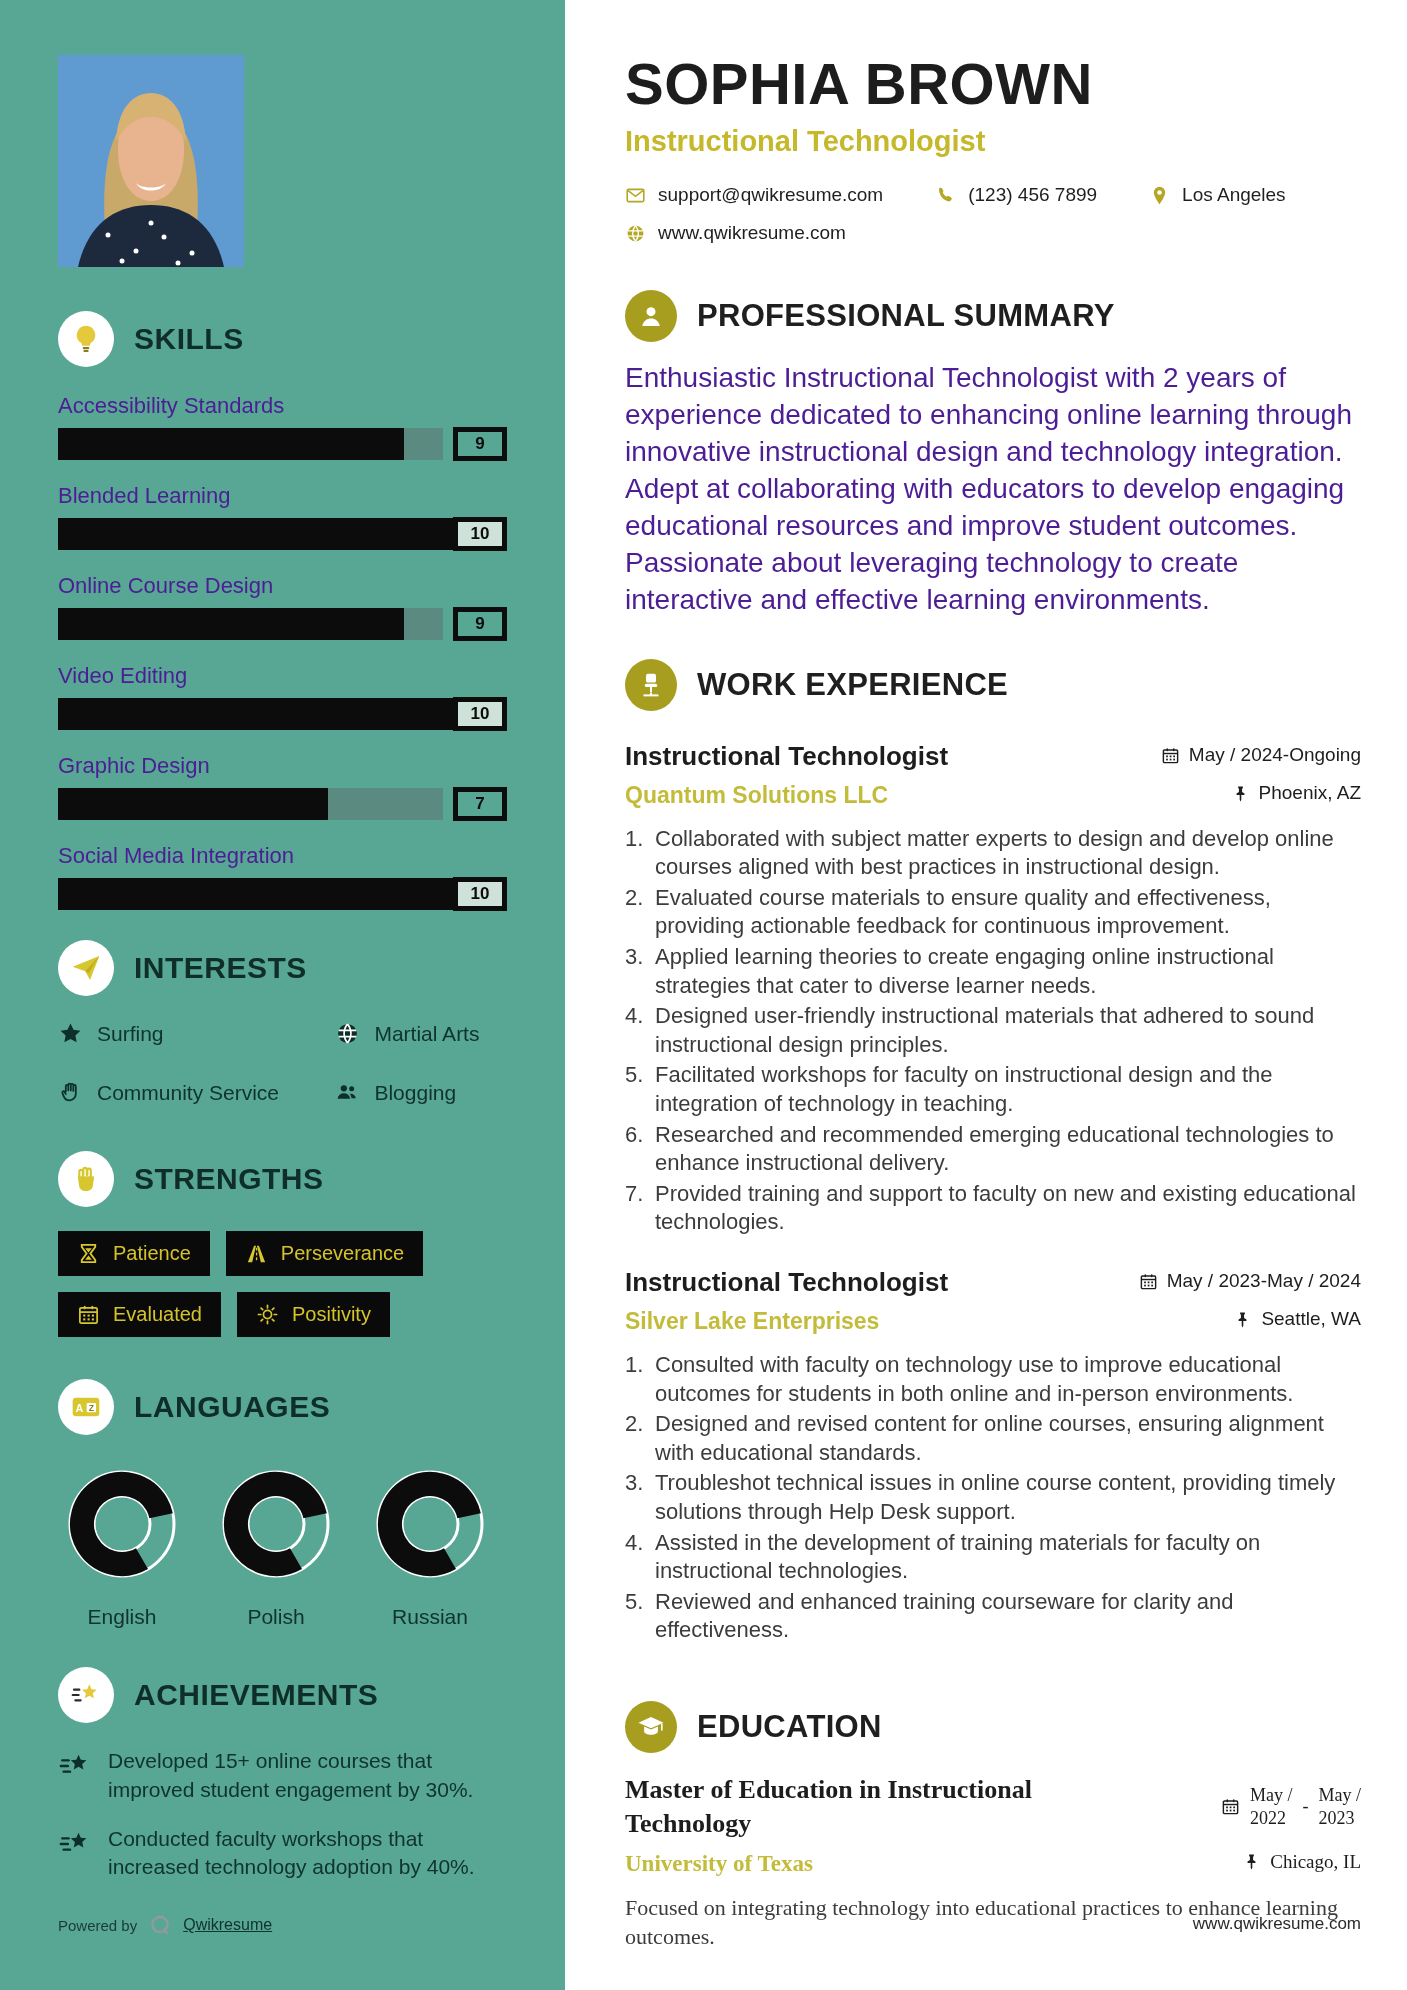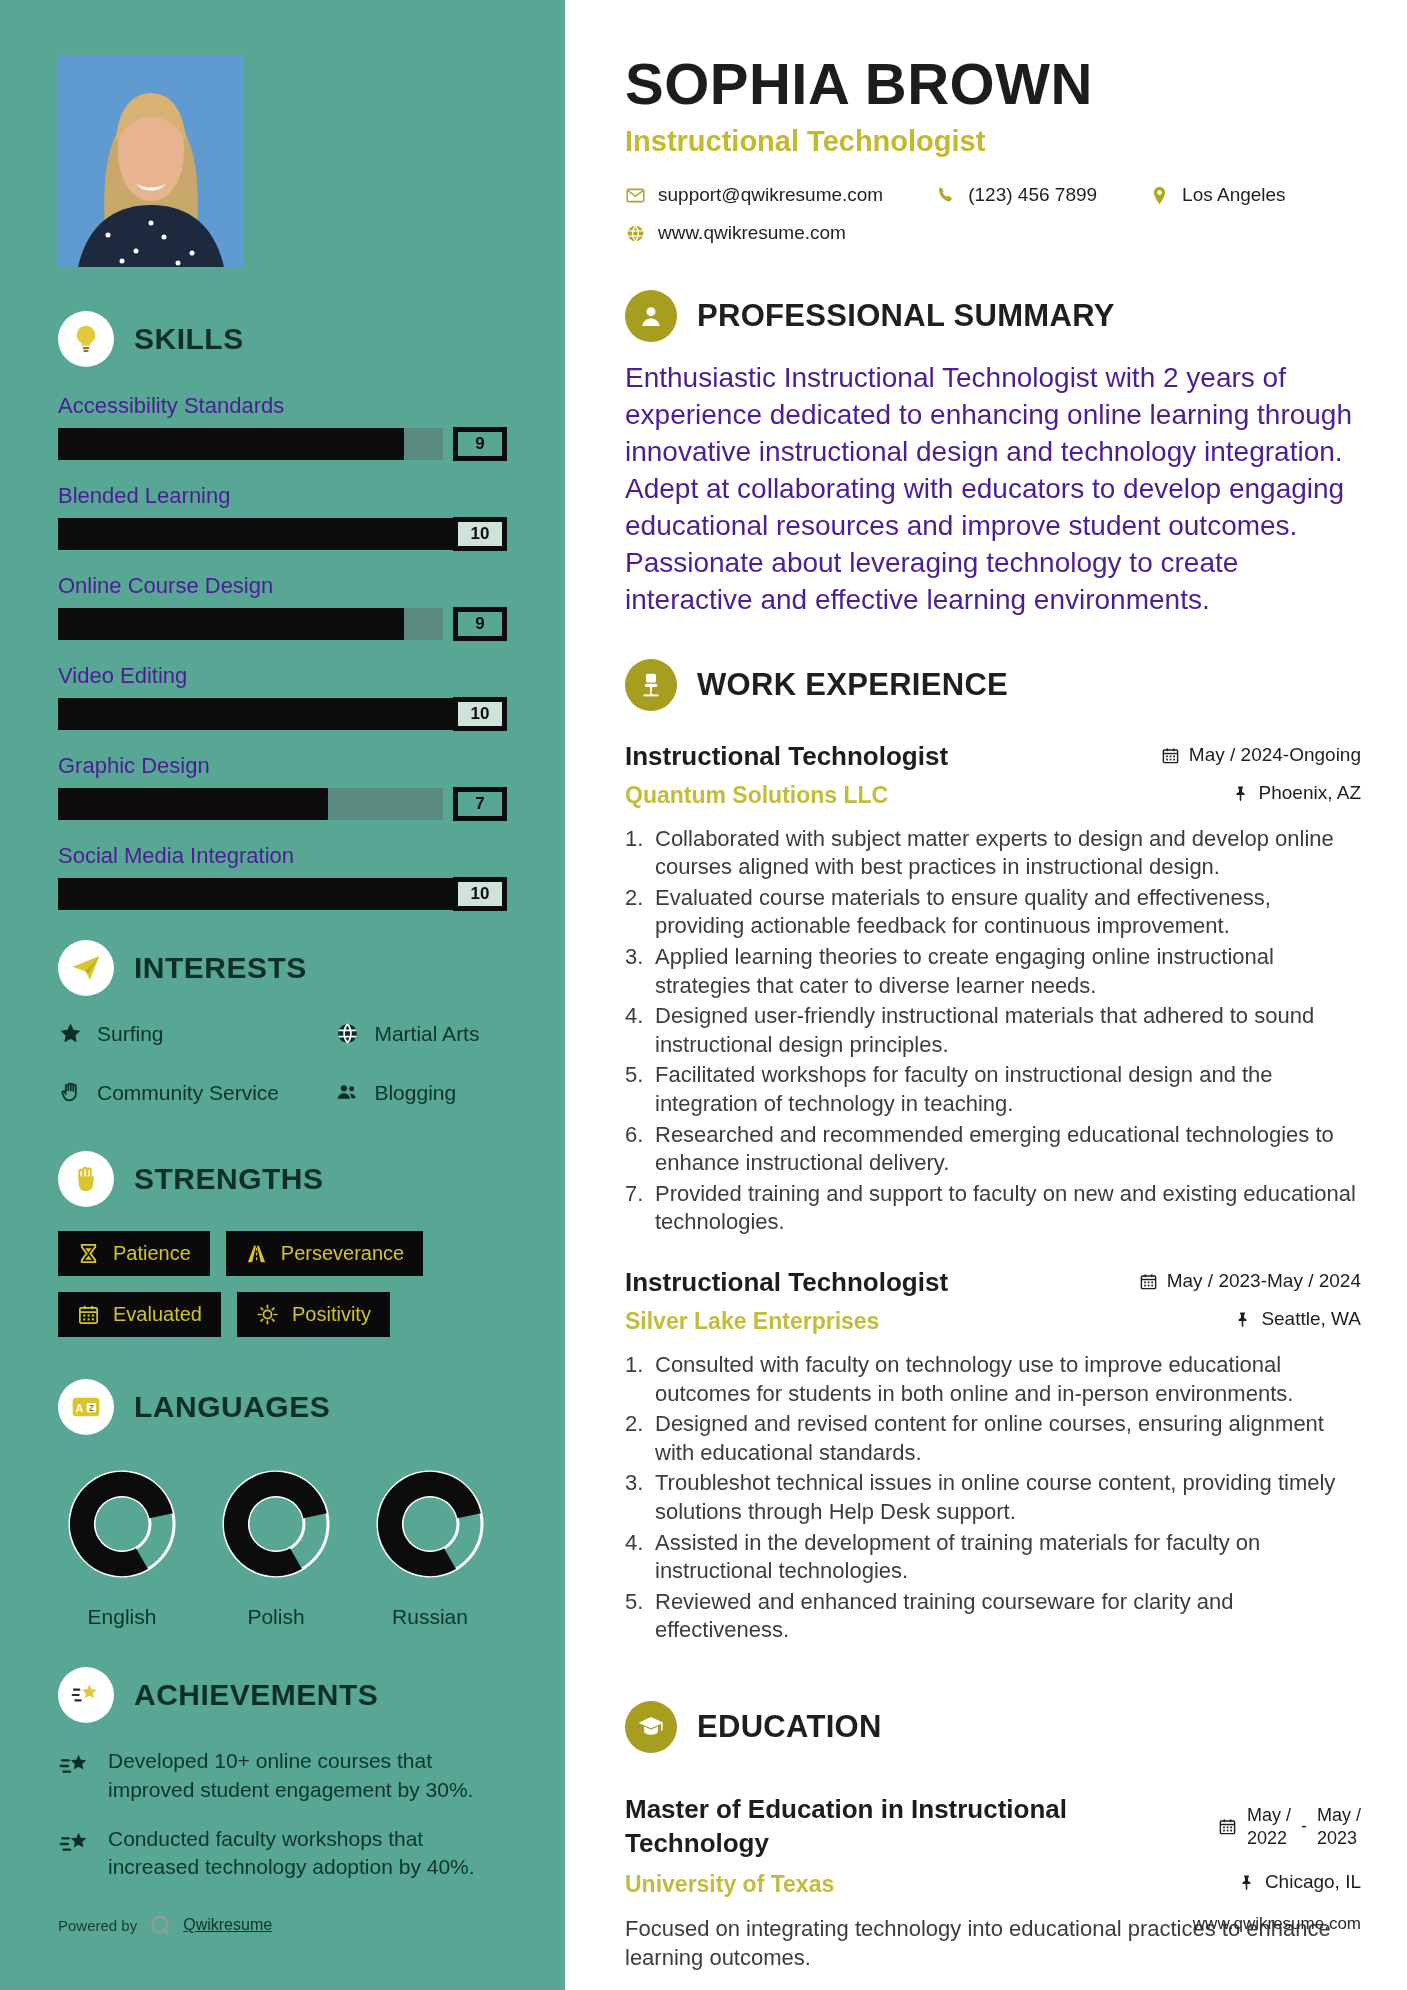--- a/index.html
+++ b/index.html
@@ -77,21 +77,21 @@
   .job-title { font-size:26px; font-weight:700; color:#1d1d1d; }
   .job-meta { display:flex; align-items:center; gap:9px; font-size:19px; color:#1d1d1d; white-space:nowrap; }
   .job-meta svg { width:19px; height:19px; }
   .job-sub { display:flex; justify-content:space-between; align-items:baseline; margin-top:10px; }
   .company { font-size:23px; color:#c3bb3a; font-weight:700; }
   .bullets { margin-top:16px; max-width:760px; }
   .li { display:flex; margin-bottom:2px; }
   .li .num { width:30px; min-width:30px; font-size:22px; line-height:1.30; color:#3c3c3c; }
   .li .txt { font-size:22px; line-height:1.30; color:#3c3c3c; }
 
-  .edu { margin-top:40px; }
+  .edu { margin-top:20px;font-family:Liberation Serif, serif; }
   .edu-head { display:flex; justify-content:space-between; }
   .degree { font-size:26px; font-weight:700; color:#1d1d1d; max-width:500px; line-height:1.3; }
   .edu-dates { display:flex; gap:10px; align-items:center; font-size:18px; color:#1d1d1d; white-space:nowrap; }
   .edu-dates svg { width:19px; height:19px; }
   .dcol { display:flex; flex-direction:column; line-height:1.25; }
   .edu-desc { margin-top:16px; font-size:22px; line-height:1.32; color:#3c3c3c; max-width:760px; }
 
   .main-footer { position:absolute; right:46px; bottom:56px; font-size:17px; color:#2a2a2a; }
 </style>
 </head>
@@ -352,21 +352,21 @@
       <div class="ach-list" id="ach-list">
           <div class="ach">
             <span><svg viewBox="0 0 24 24">
                 <path d="M14.5 4l1.6 3.6 3.9.4-2.9 2.6.8 3.9-3.4-2-3.4 2 .8-3.9-2.9-2.6 3.9-.4L14.5 4z" fill="#0e2f29"></path>
                 <g stroke="#0e2f29" stroke-width="1.7" stroke-linecap="round">
                   <line x1="3" y1="8" x2="7.5" y2="8"></line>
                   <line x1="2" y1="12" x2="7" y2="12"></line>
                   <line x1="4" y1="16" x2="8.5" y2="16"></line>
                 </g>
               </svg></span>
-            <p>Developed 10+ online courses that improved student engagement by 30%.</p>
+            <p>Developed 15+ online courses that improved student engagement by 30%.</p>
           </div>
           <div class="ach">
             <span><svg viewBox="0 0 24 24">
                 <path d="M14.5 4l1.6 3.6 3.9.4-2.9 2.6.8 3.9-3.4-2-3.4 2 .8-3.9-2.9-2.6 3.9-.4L14.5 4z" fill="#0e2f29"></path>
                 <g stroke="#0e2f29" stroke-width="1.7" stroke-linecap="round">
                   <line x1="3" y1="8" x2="7.5" y2="8"></line>
                   <line x1="2" y1="12" x2="7" y2="12"></line>
                   <line x1="4" y1="16" x2="8.5" y2="16"></line>
                 </g>
               </svg></span>

